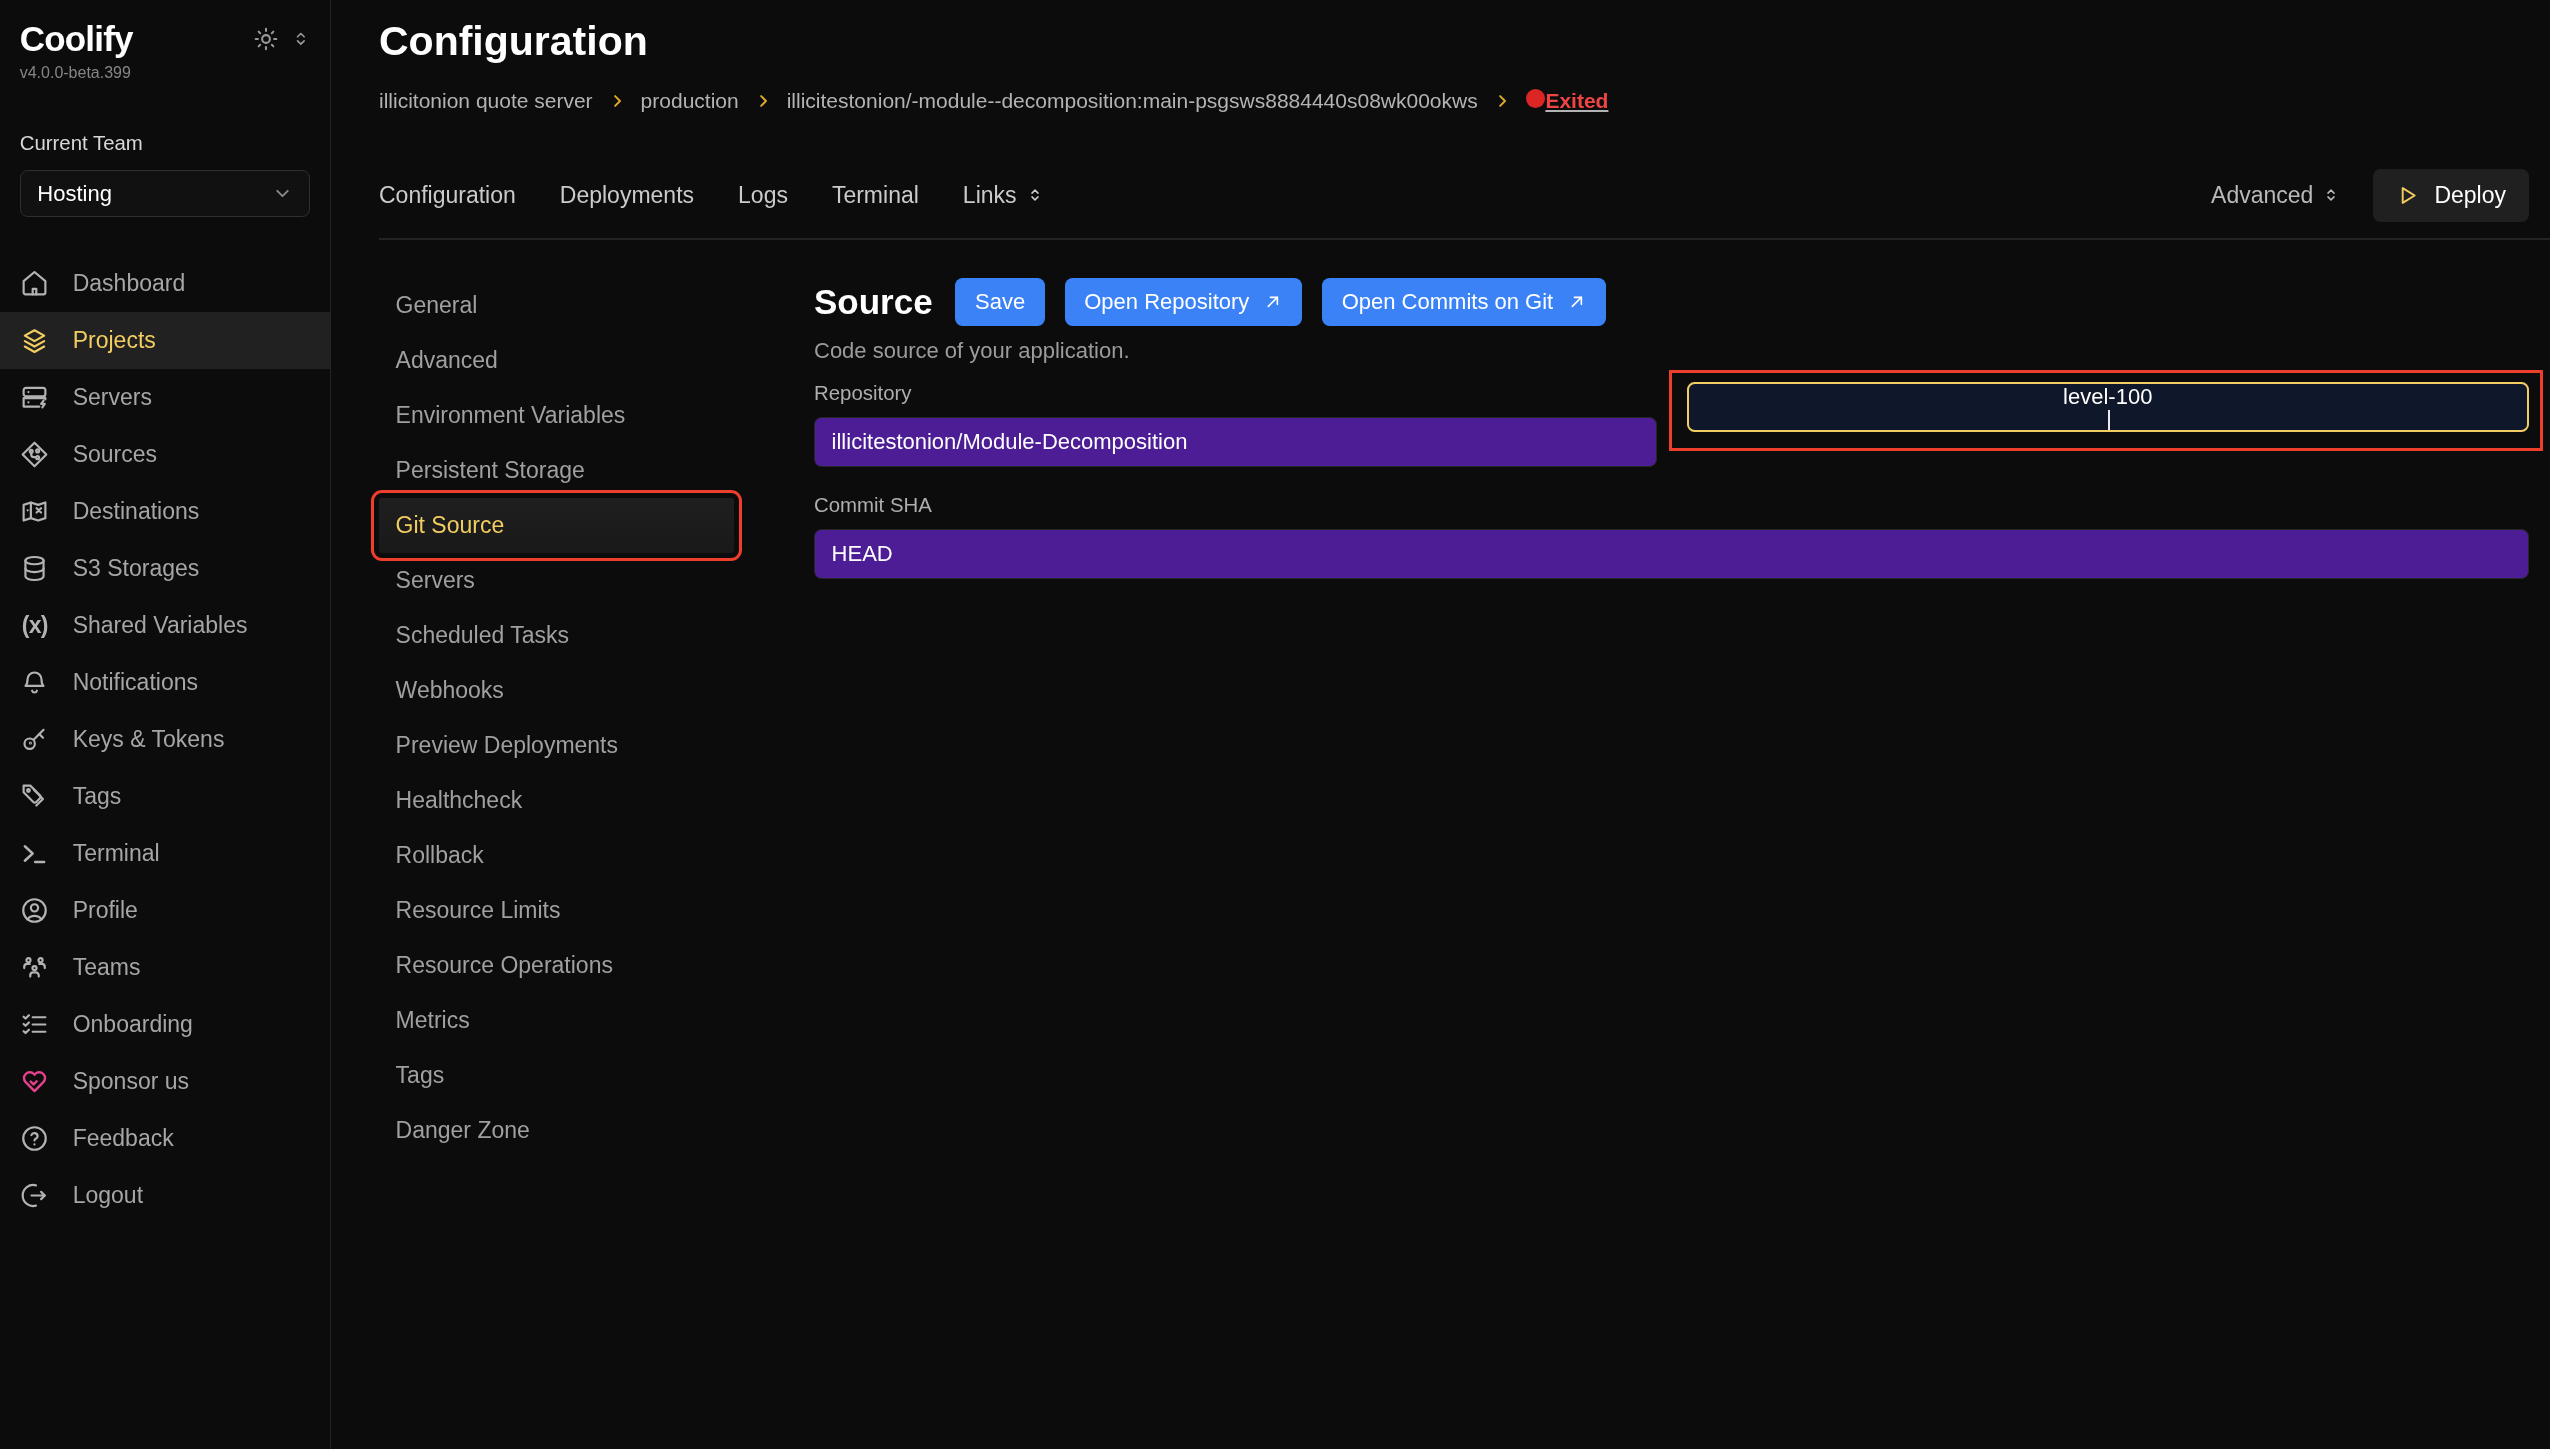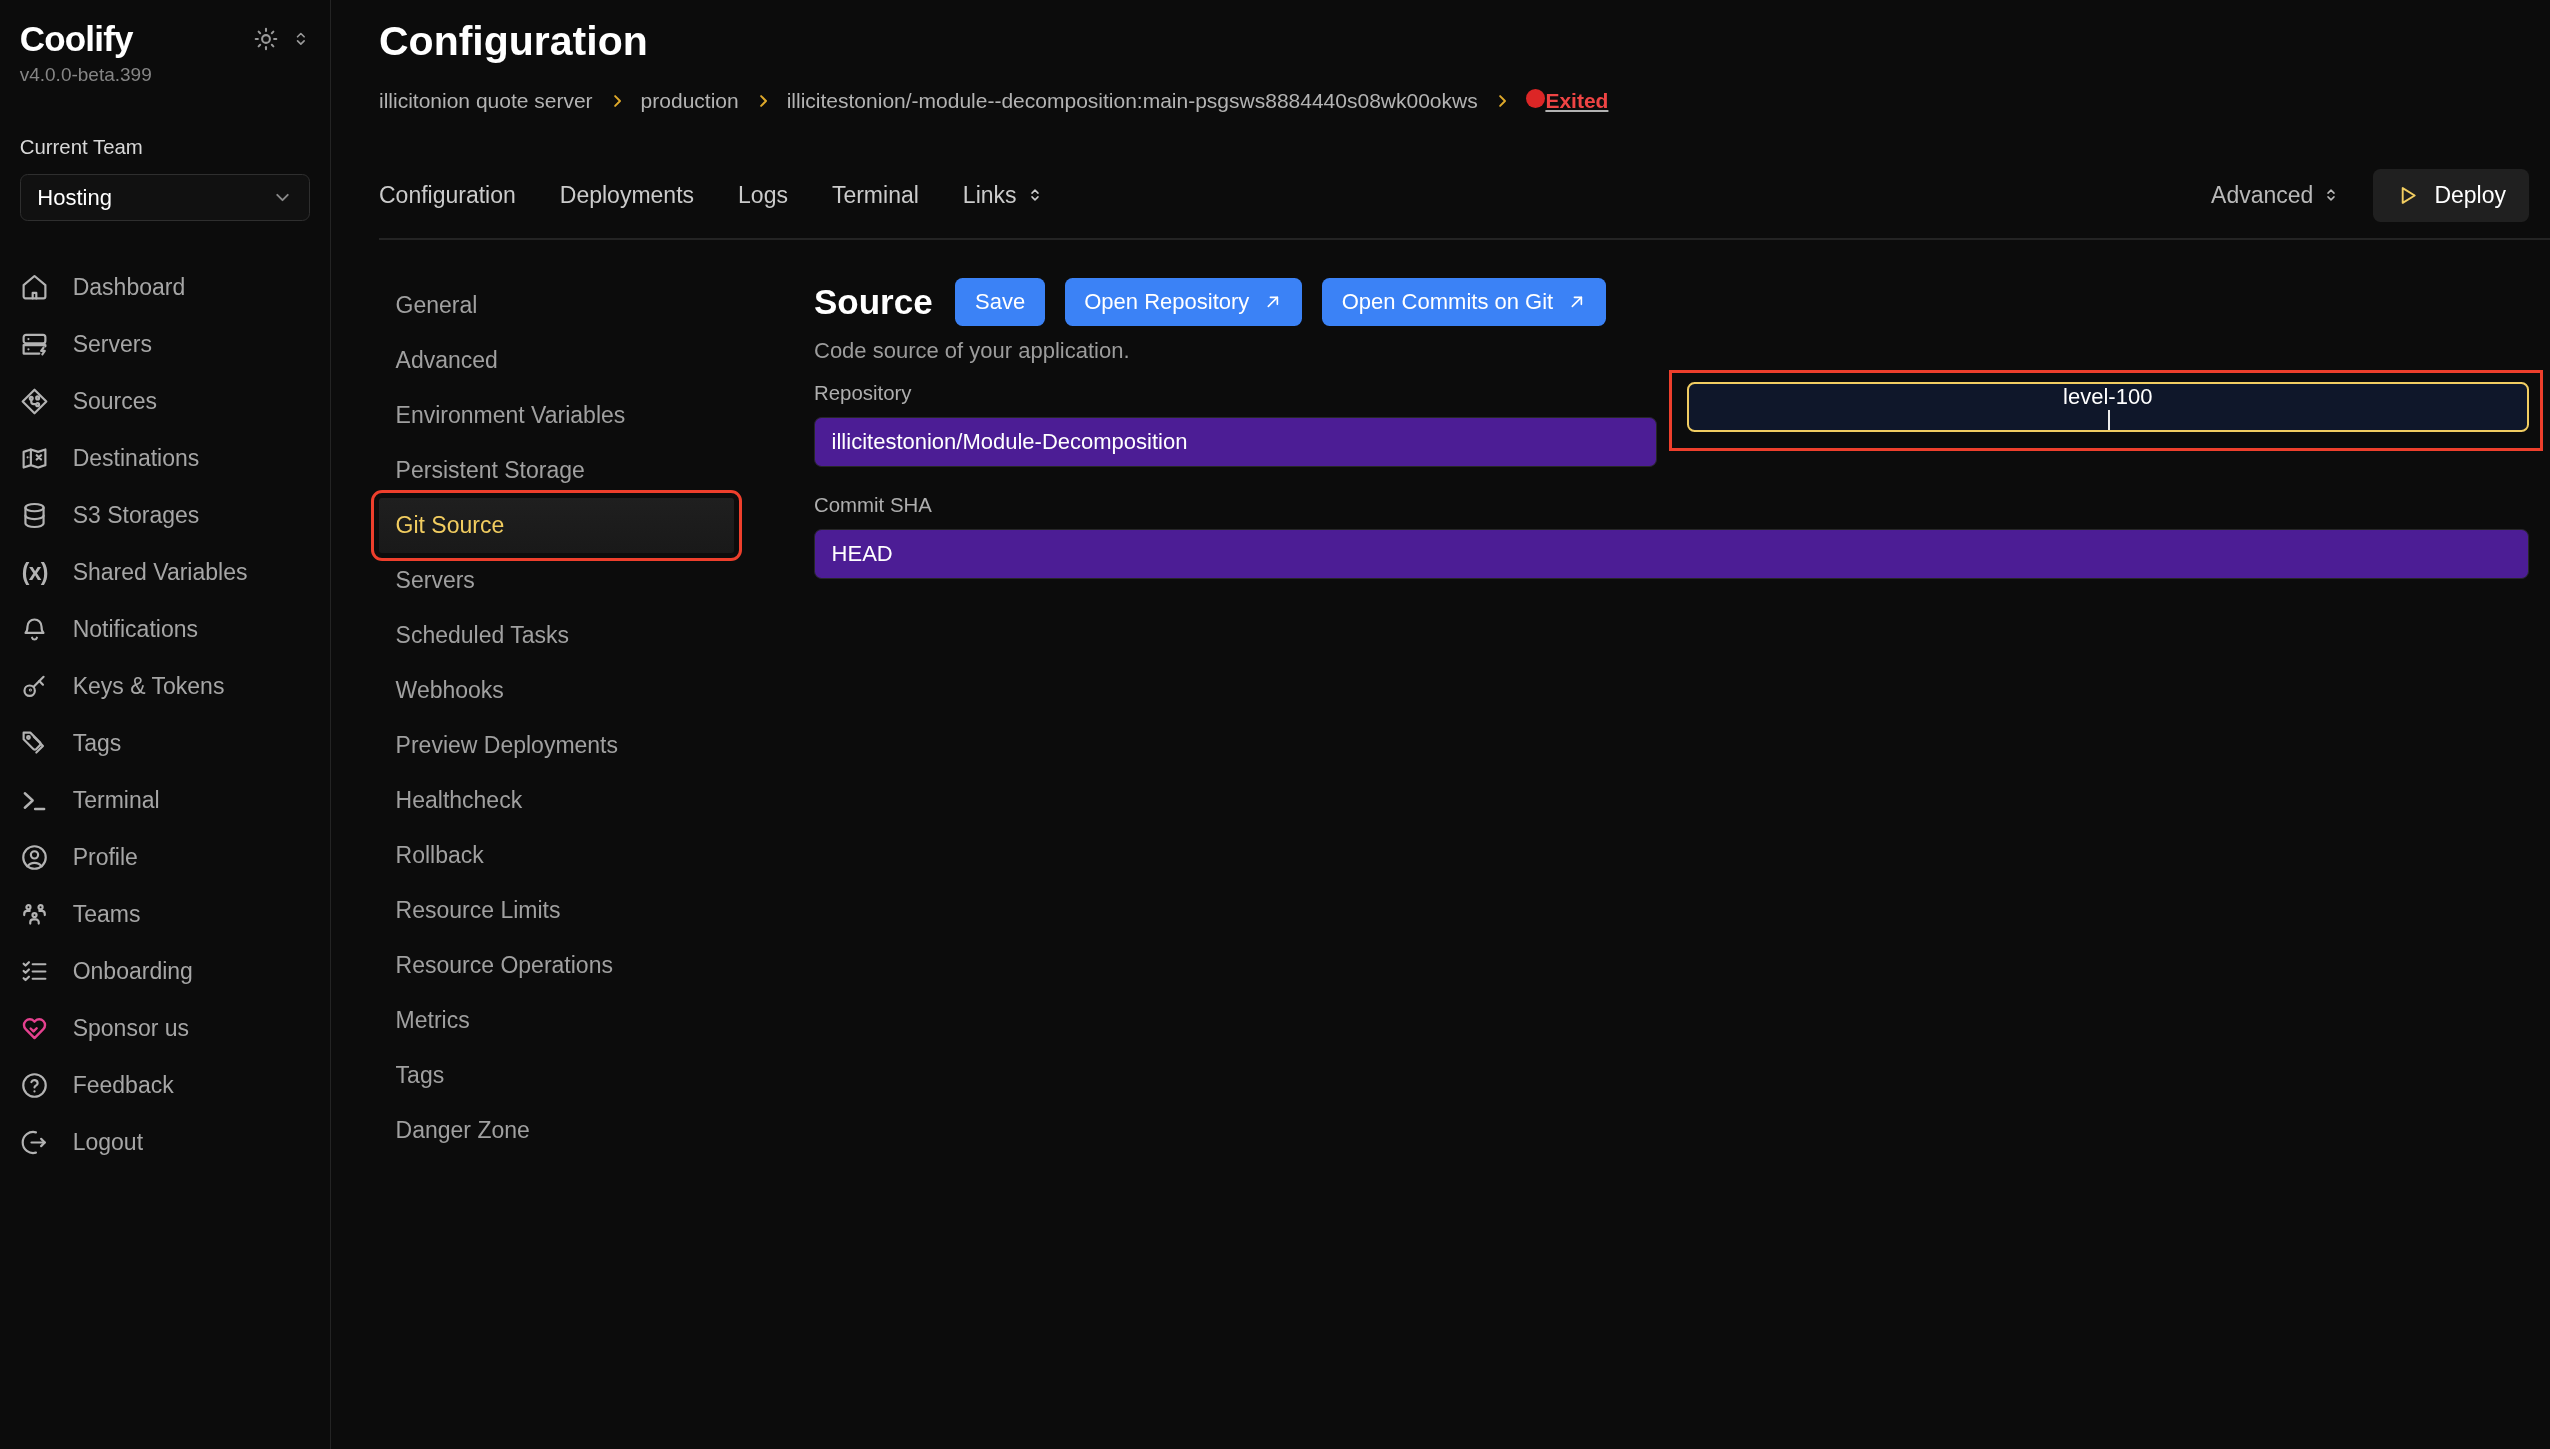--- a/index.html
+++ b/index.html
@@ -15,21 +15,21 @@
   
   .sidebar {
     width:331px; min-width:331px; height:100%;
     border-right:1.5px solid #242424;
     display:flex; flex-direction:column;
     padding:19.7px 0 23px; background:#0c0c0c;
   }
   .logo-row { display:flex; align-items:flex-start; padding:0 19.7px; }
   .logo { font-size:35px; font-weight:700; letter-spacing:-0.8px; line-height:1.1; }
   .logo-actions { margin-left:auto; display:flex; align-items:center; gap:12px; color:#9a9a9a; margin-top:6px; }
-  .version { padding:0 19.7px; color:#858585; font-size:19px; margin-top:6px; }
+  .version { padding:0 19.7px; color:#858585; font-size:16px; margin-top:6px; }
   .team-label { padding:0 19.7px; margin-top:50px; font-size:20.4px; color:#d8d8d8; }
   .team-select {
     margin:15px 19.7px 0; height:47px; border:1.5px solid #2f2f2f; border-radius:7.6px;
     display:flex; align-items:center; padding:0 16.6px; font-size:22px; background:#111111;
     cursor:pointer;
   }
   .team-select .chev { margin-left:auto; color:#8a8a8a; }
   .nav { margin-top:38px; display:flex; flex-direction:column; }
   .nav-item {
     display:flex; align-items:center; gap:23px; padding:0 19.7px; height:57px;
@@ -143,20 +143,30 @@
 
     <nav class="nav">
       <div class="nav-item">
         <span class="nav-icon">
           <svg width="29" height="29" viewBox="0 0 24 24" fill="none" stroke="currentColor" stroke-width="1.8" stroke-linecap="round" stroke-linejoin="round">
               <path d="m3 10 9-7.5L21 10v9.5a1.5 1.5 0 0 1-1.5 1.5h-15A1.5 1.5 0 0 1 3 19.5Z"></path>
               <path d="M10.5 21v-4.5h3V21"></path>
             </svg>
         </span>
         <span>Dashboard</span>
+      </div>
+      <div class="nav-item active">
+        <span class="nav-icon">
+          <svg width="29" height="29" viewBox="0 0 24 24" fill="none" stroke="currentColor" stroke-width="1.8" stroke-linecap="round" stroke-linejoin="round">
+              <path d="m4 8 8-4.5L20 8l-8 4.5z"></path>
+              <path d="m4 12.5 8 4.5 8-4.5"></path>
+              <path d="m4 17 8 4.5 8-4.5"></path>
+            </svg>
+        </span>
+        <span>Projects</span>
       </div>
       <div class="nav-item">
         <span class="nav-icon">
           <svg width="29" height="29" viewBox="0 0 24 24" fill="none" stroke="currentColor" stroke-width="1.8" stroke-linecap="round" stroke-linejoin="round">
               <rect x="3" y="4" width="18" height="7" rx="2"></rect>
               <path d="M21 13.5v-1H3v7h13"></path>
               <line x1="7" y1="7.5" x2="7" y2="7.5"></line>
               <line x1="7" y1="16" x2="7" y2="16"></line>
               <path d="m19.5 14.5-2 2.8h3l-2 2.8"></path>
             </svg>

